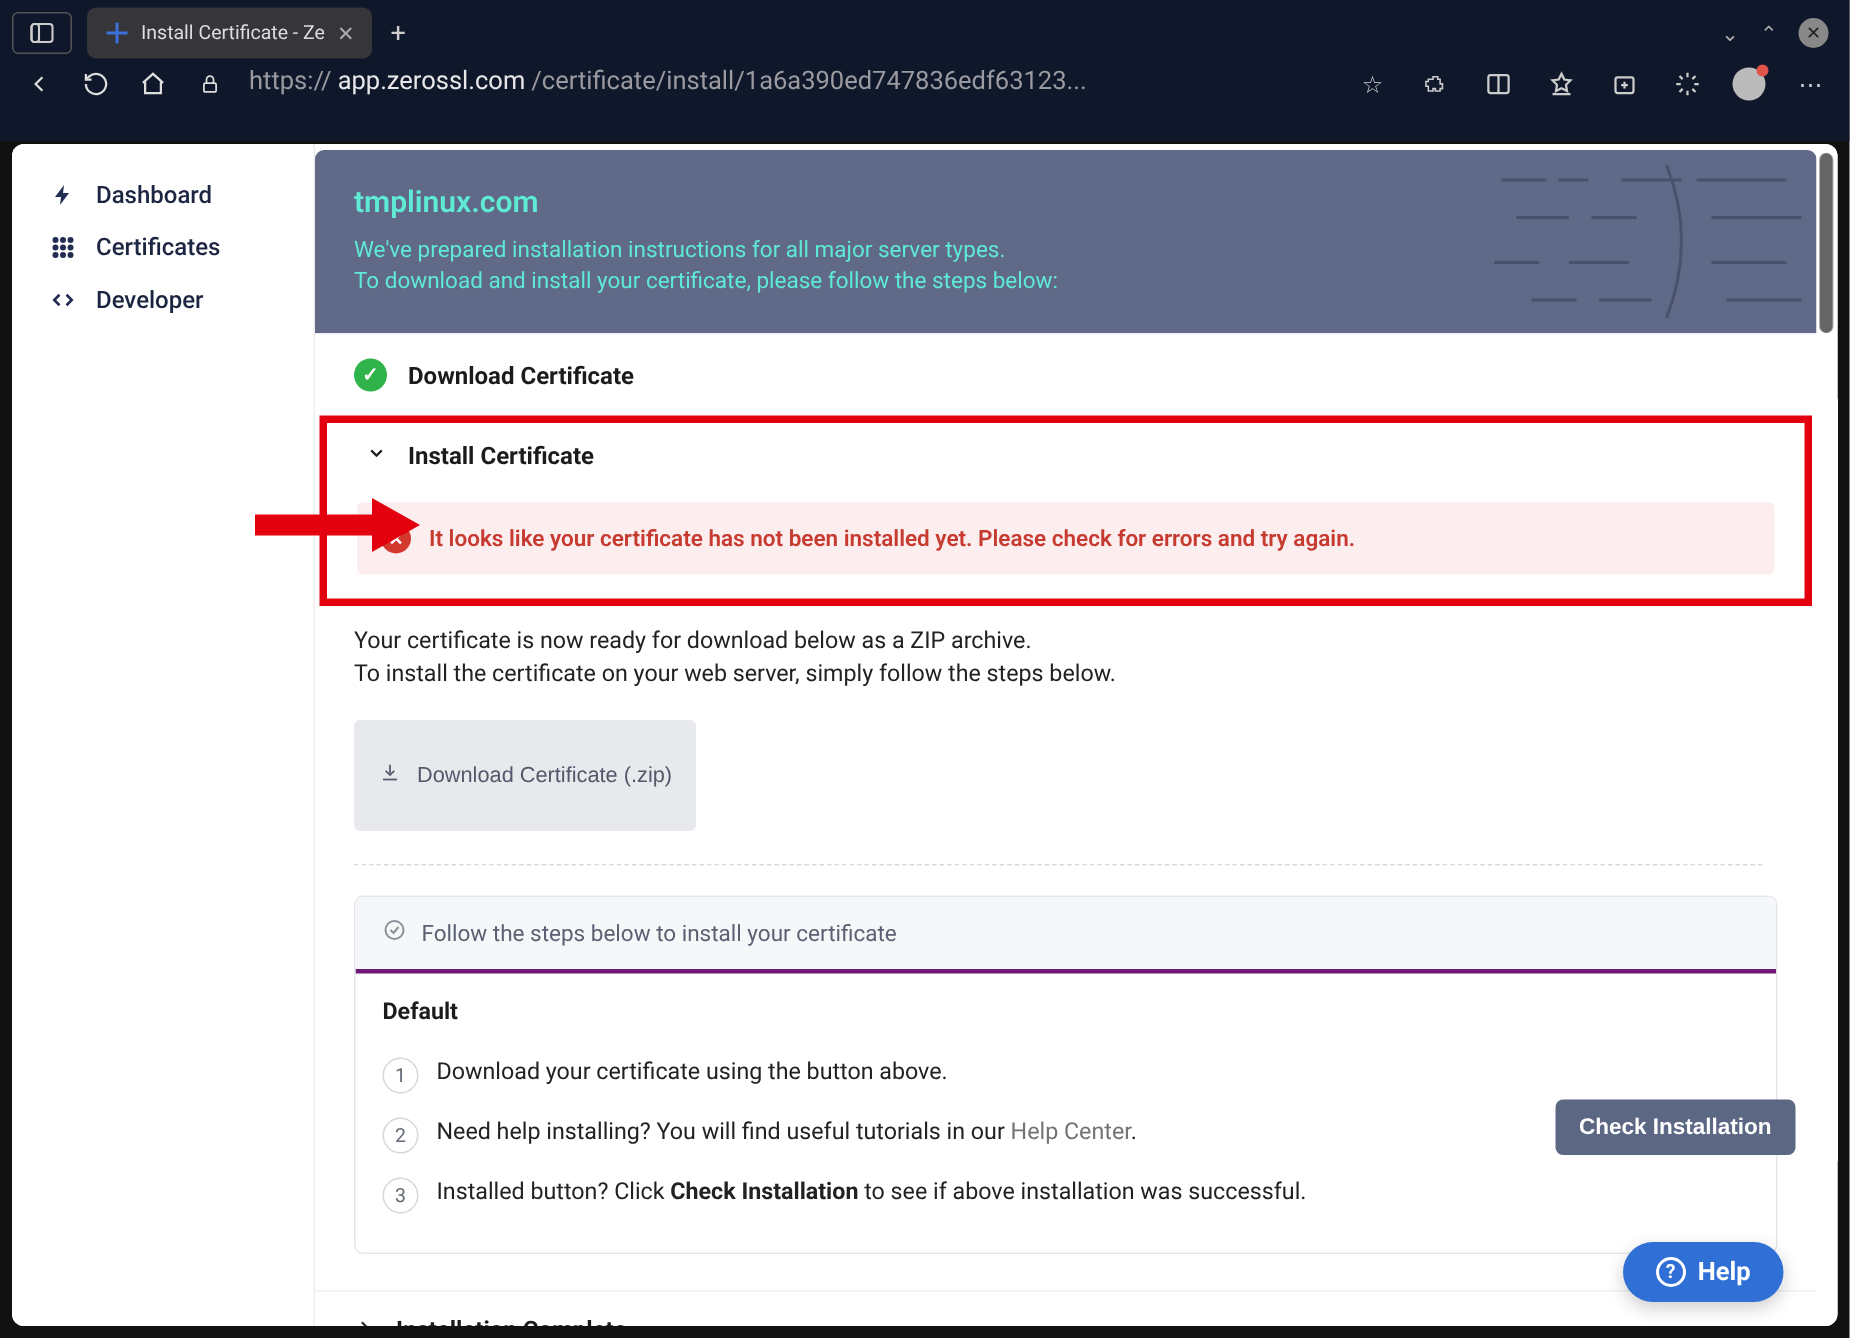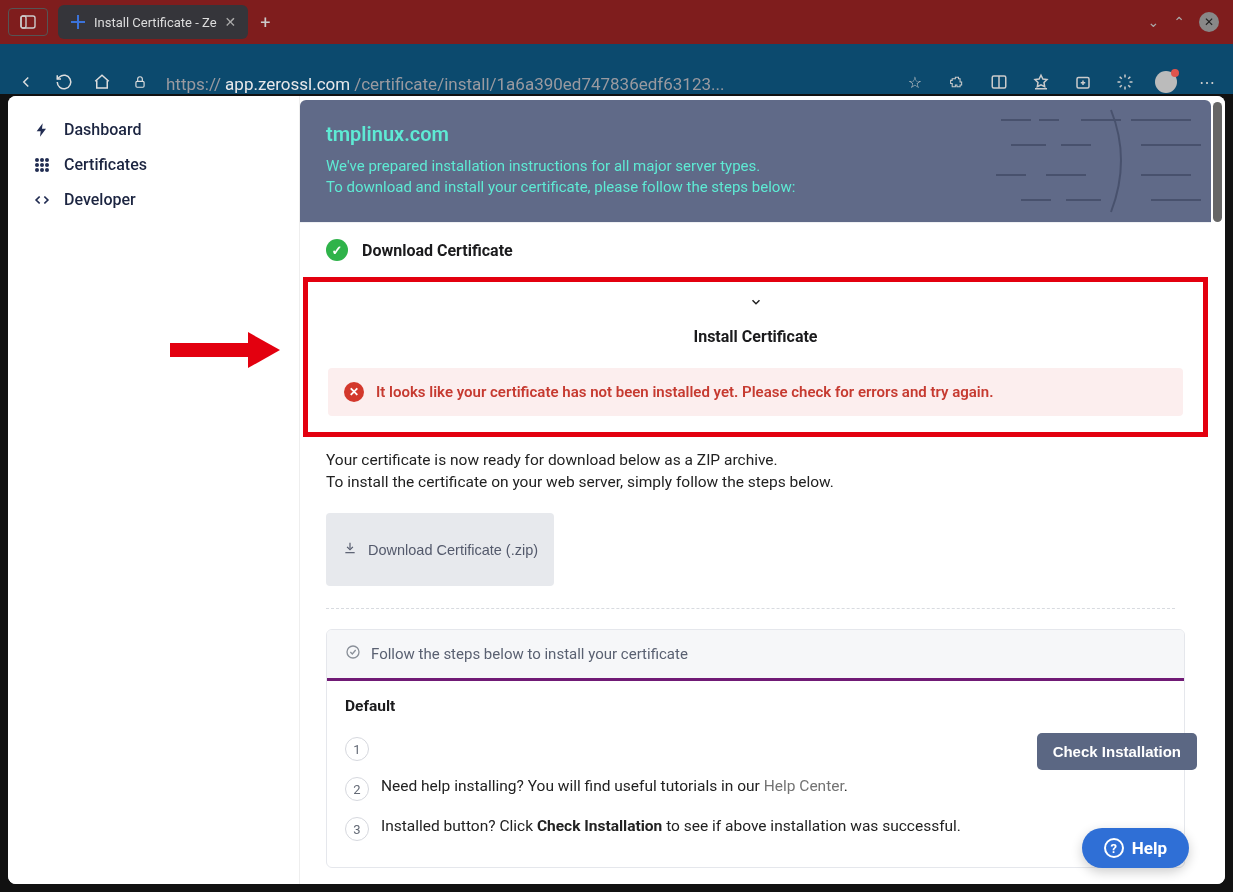--- a/index.html
+++ b/index.html
@@ -12,21 +12,21 @@
   position: relative;
 }
 
 
 .browser-chrome { background: #2b2b2f; }
 .tab-strip {
   display: flex;
   align-items: center;
   height: 44px;
   padding: 0 8px;
-  background: #7f1d1d;
+  background: #0f172a;
 }
 .tab-strip .tab-actions-left {
   width: 40px; height: 28px;
   display: flex; align-items: center; justify-content: center;
   color: #ccc; font-size: 14px;
   border: 1px solid #555; border-radius: 4px;
   margin-right: 10px;
 }
 .tab {
   display: flex; align-items: center; gap: 8px;
@@ -39,23 +39,23 @@
   max-width: 210px;
 }
 .tab .favicon { width: 16px; height: 16px; flex-shrink:0; }
 .tab .title { white-space: nowrap; overflow:hidden; text-overflow: ellipsis; flex:1; }
 .tab .close { color:#aaa; font-size:14px; cursor:pointer; }
 .new-tab { color:#ccc; margin-left:12px; font-size:18px; cursor:pointer; }
 .tab-strip .right-ctrls { margin-left:auto; display:flex; align-items:center; gap:14px; color:#aaa; font-size:14px; padding-right:6px;}
 .right-ctrls .circle-x { width:20px; height:20px; border-radius:50%; background:#888; color:#222; display:flex; align-items:center; justify-content:center; font-size:12px; }
 
 .addr-bar {
-  display:flex; align-items:flex-end; gap:14px;
+  display:flex; align-items:flex-start; gap:14px;
   height:50px; padding:0 14px;
-  background:#0c4a6e;
+  background:#0f172a;
 }
 .addr-bar .ico { color:#ccc; display:flex; align-items:center; justify-content:center; width:24px; height:24px; cursor:pointer; }
 .addr-bar .url {
   flex:1; color:#9a9aa0; font-size:17px;
   display:flex; align-items:center; gap:4px;
   overflow:hidden; white-space:nowrap;
 }
 .addr-bar .url .host { color:#e8e8ea; }
 .addr-bar .trailing { display:flex; align-items:center; gap:18px; color:#ccc; }
 .addr-bar .avatar { width:22px; height:22px; border-radius:50%; background:#bbb; position:relative; }
@@ -67,21 +67,21 @@
   background:#fff; border-radius:8px; overflow:hidden;
   display:flex;
 }
 .viewport-scrollbar {
   position:absolute; right:0; top:0; bottom:0; width:16px;
   background: rgba(0,0,0,0);
 }
 .viewport-scrollbar .thumb { position:absolute; right:3px; top:6px; width:9px; height:120px; background:#666; border-radius:5px; }
 
 .sidebar {
-  width: 292px;
+  width: 202px;
   padding: 16px 20px;
   border-right: 1px solid #eee;
   flex-shrink:0;
   background:#fff;
 }
 .side-item {
   display:flex; align-items:center; gap:12px;
   padding: 8px 4px;
   color:#1c2541; font-size:16px; cursor:pointer;
   font-weight:500;
@@ -120,21 +120,21 @@
 .section .check-circle {
   width:22px;height:22px;border-radius:50%;background:#2fb34a;display:flex;align-items:center;justify-content:center;color:#fff;font-size:13px;
 }
 
 .highlight-box {
   border:5px solid #e3000f;
   margin: 0 3px 0 3px;
   padding-bottom: 16px;
   position:relative;
 }
-.highlight-box .section { border-top:none; padding-top:16px;flex-direction:column; }
+.highlight-box .section { border-top:none; padding-top:16px; }
 
 .red-arrow {
   position:absolute;
   left: 170px;
   top: 332px;
   width: 110px;
   height: 36px;
   pointer-events: none;
 }
 
@@ -390,20 +390,21 @@
             <span><svg width="16" height="16" viewBox="0 0 24 24" fill="none" stroke="#8a9099" stroke-width="2">
                   <circle cx="12" cy="12" r="9"></circle>
                   <path d="M8 12l3 3 5-6"></path>
                 </svg></span>
             <span>Follow the steps below to install your certificate</span>
           </div>
           <div class="steps-body">
             <h4>Default</h4>
             <div class="step-row">
               <span class="num">1</span>
+              <span>Download your certificate using the button above.</span>
             </div>
             <div class="step-row">
               <span class="num">2</span>
               <span>
                 <span>Need help installing? You will find useful tutorials in our </span><a href="#">Help Center</a><span>.</span>
               </span>
             </div>
             <div class="step-row">
               <span class="num">3</span>
               <span>

